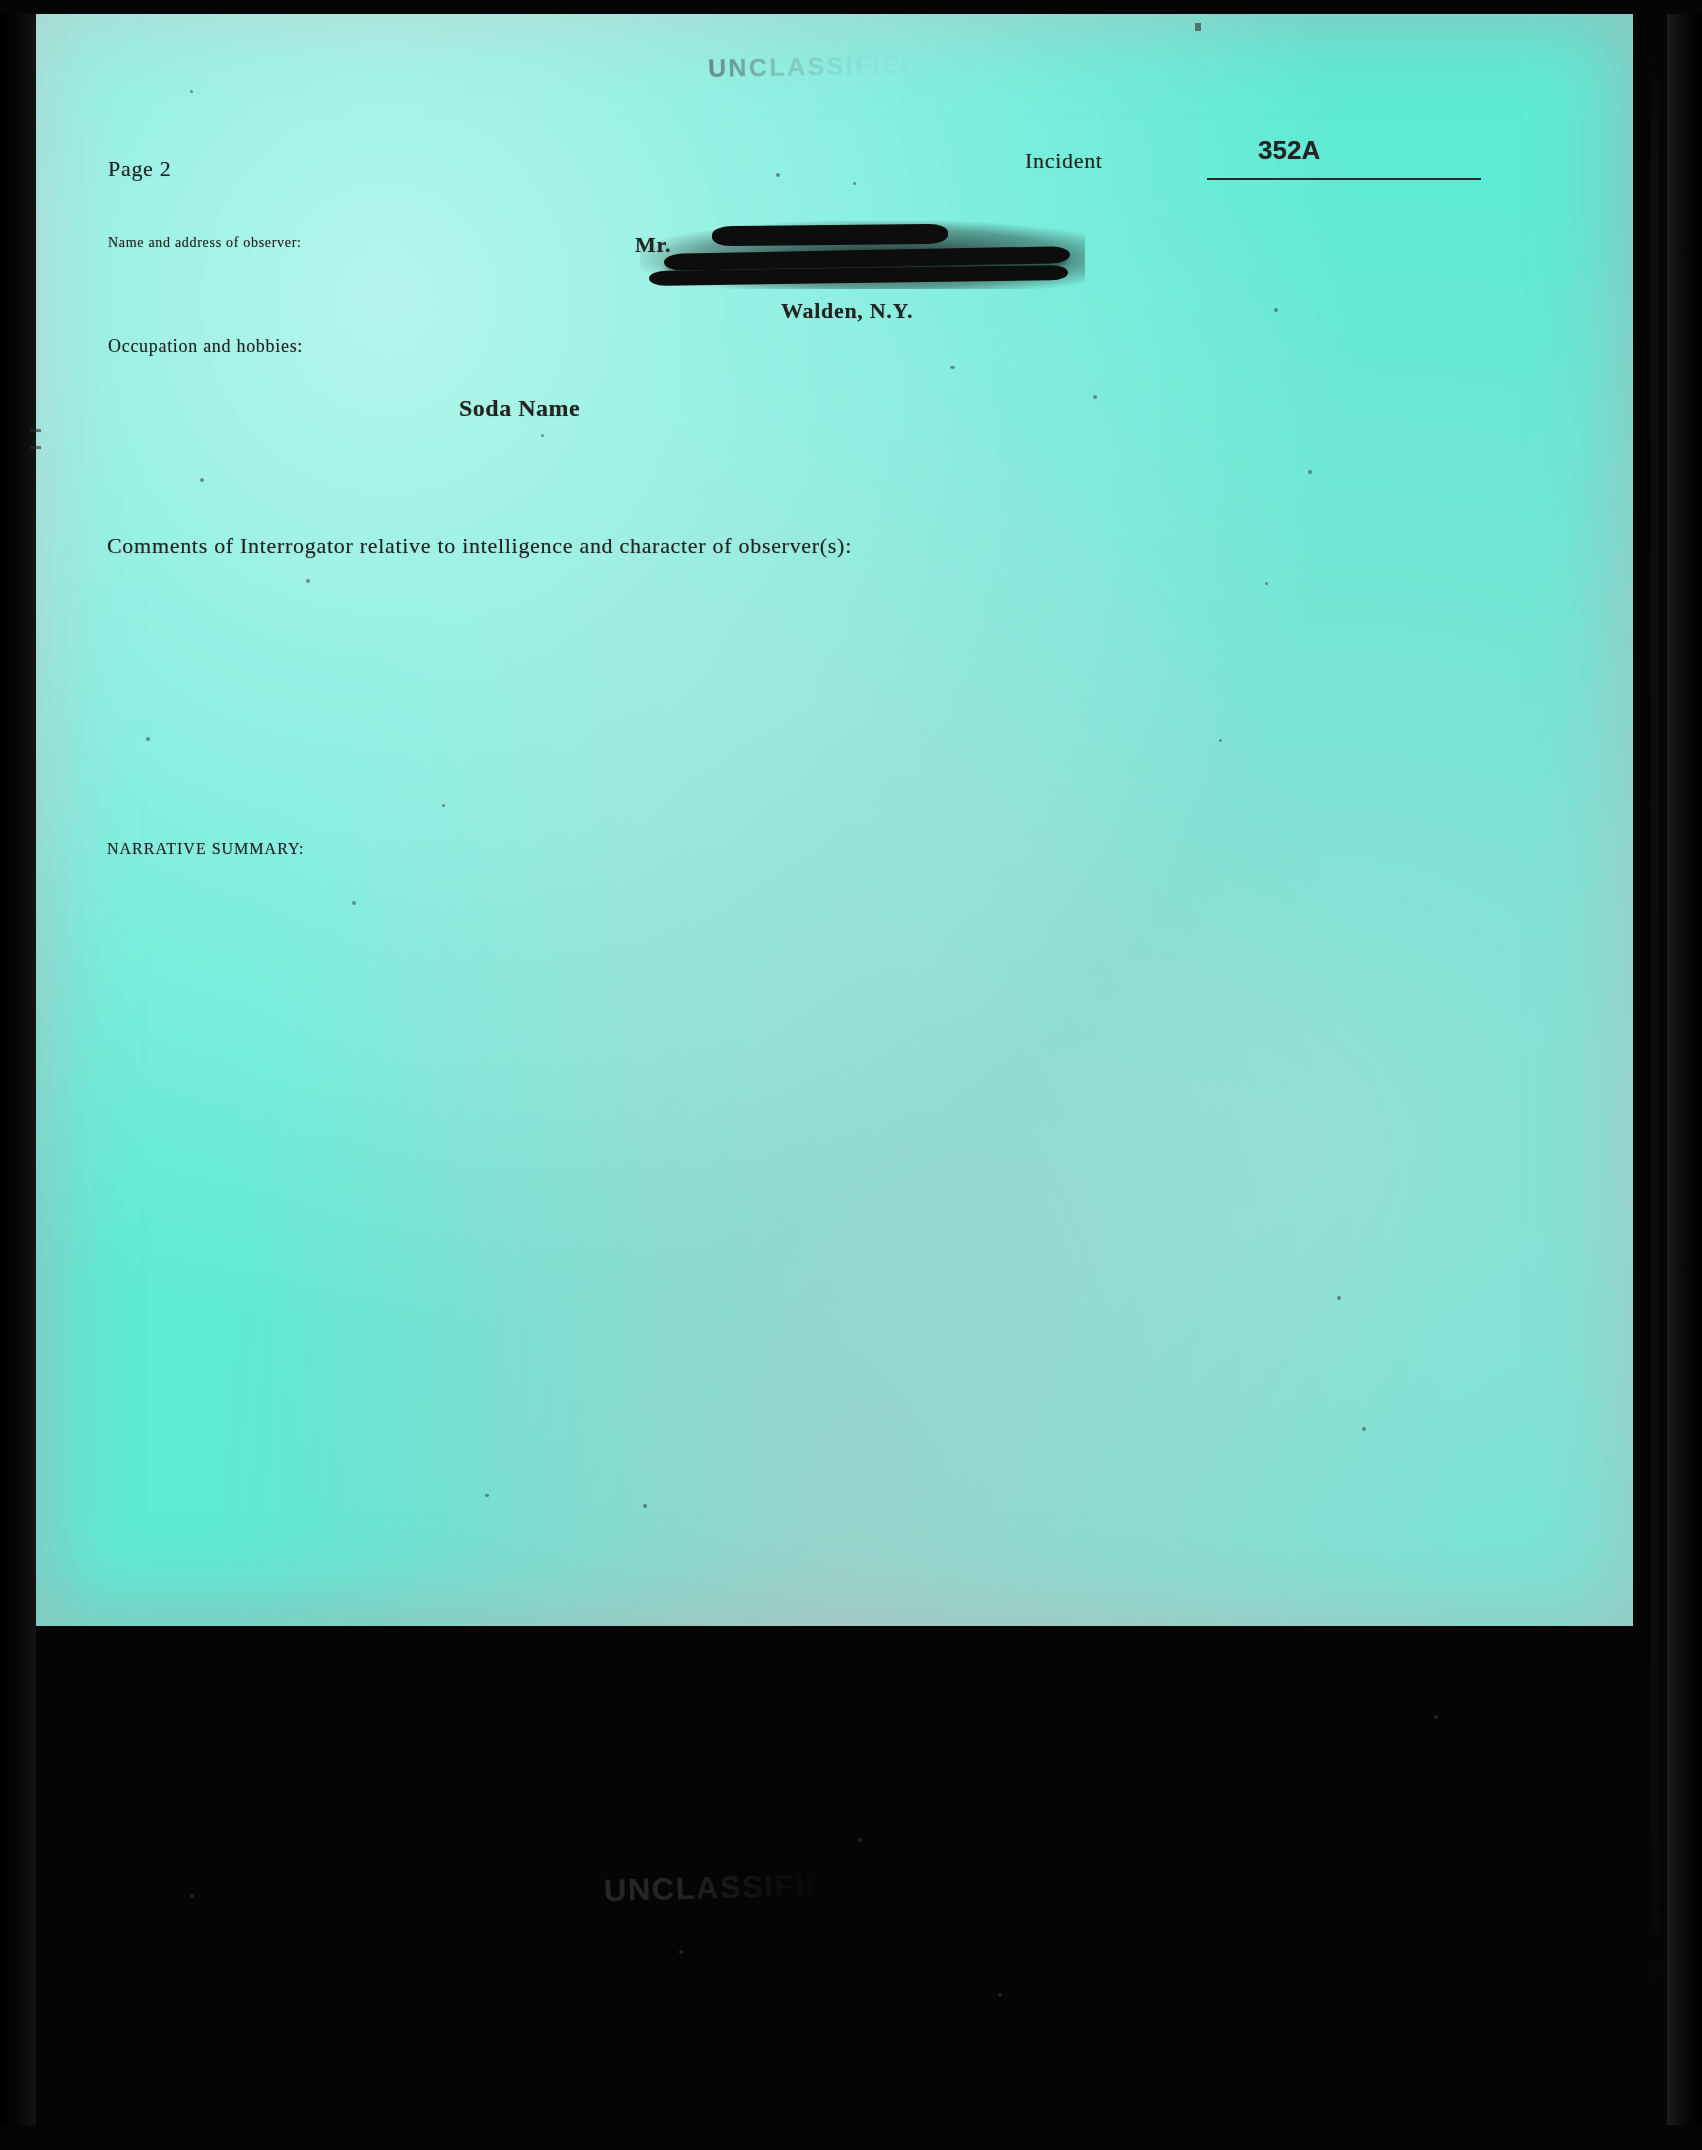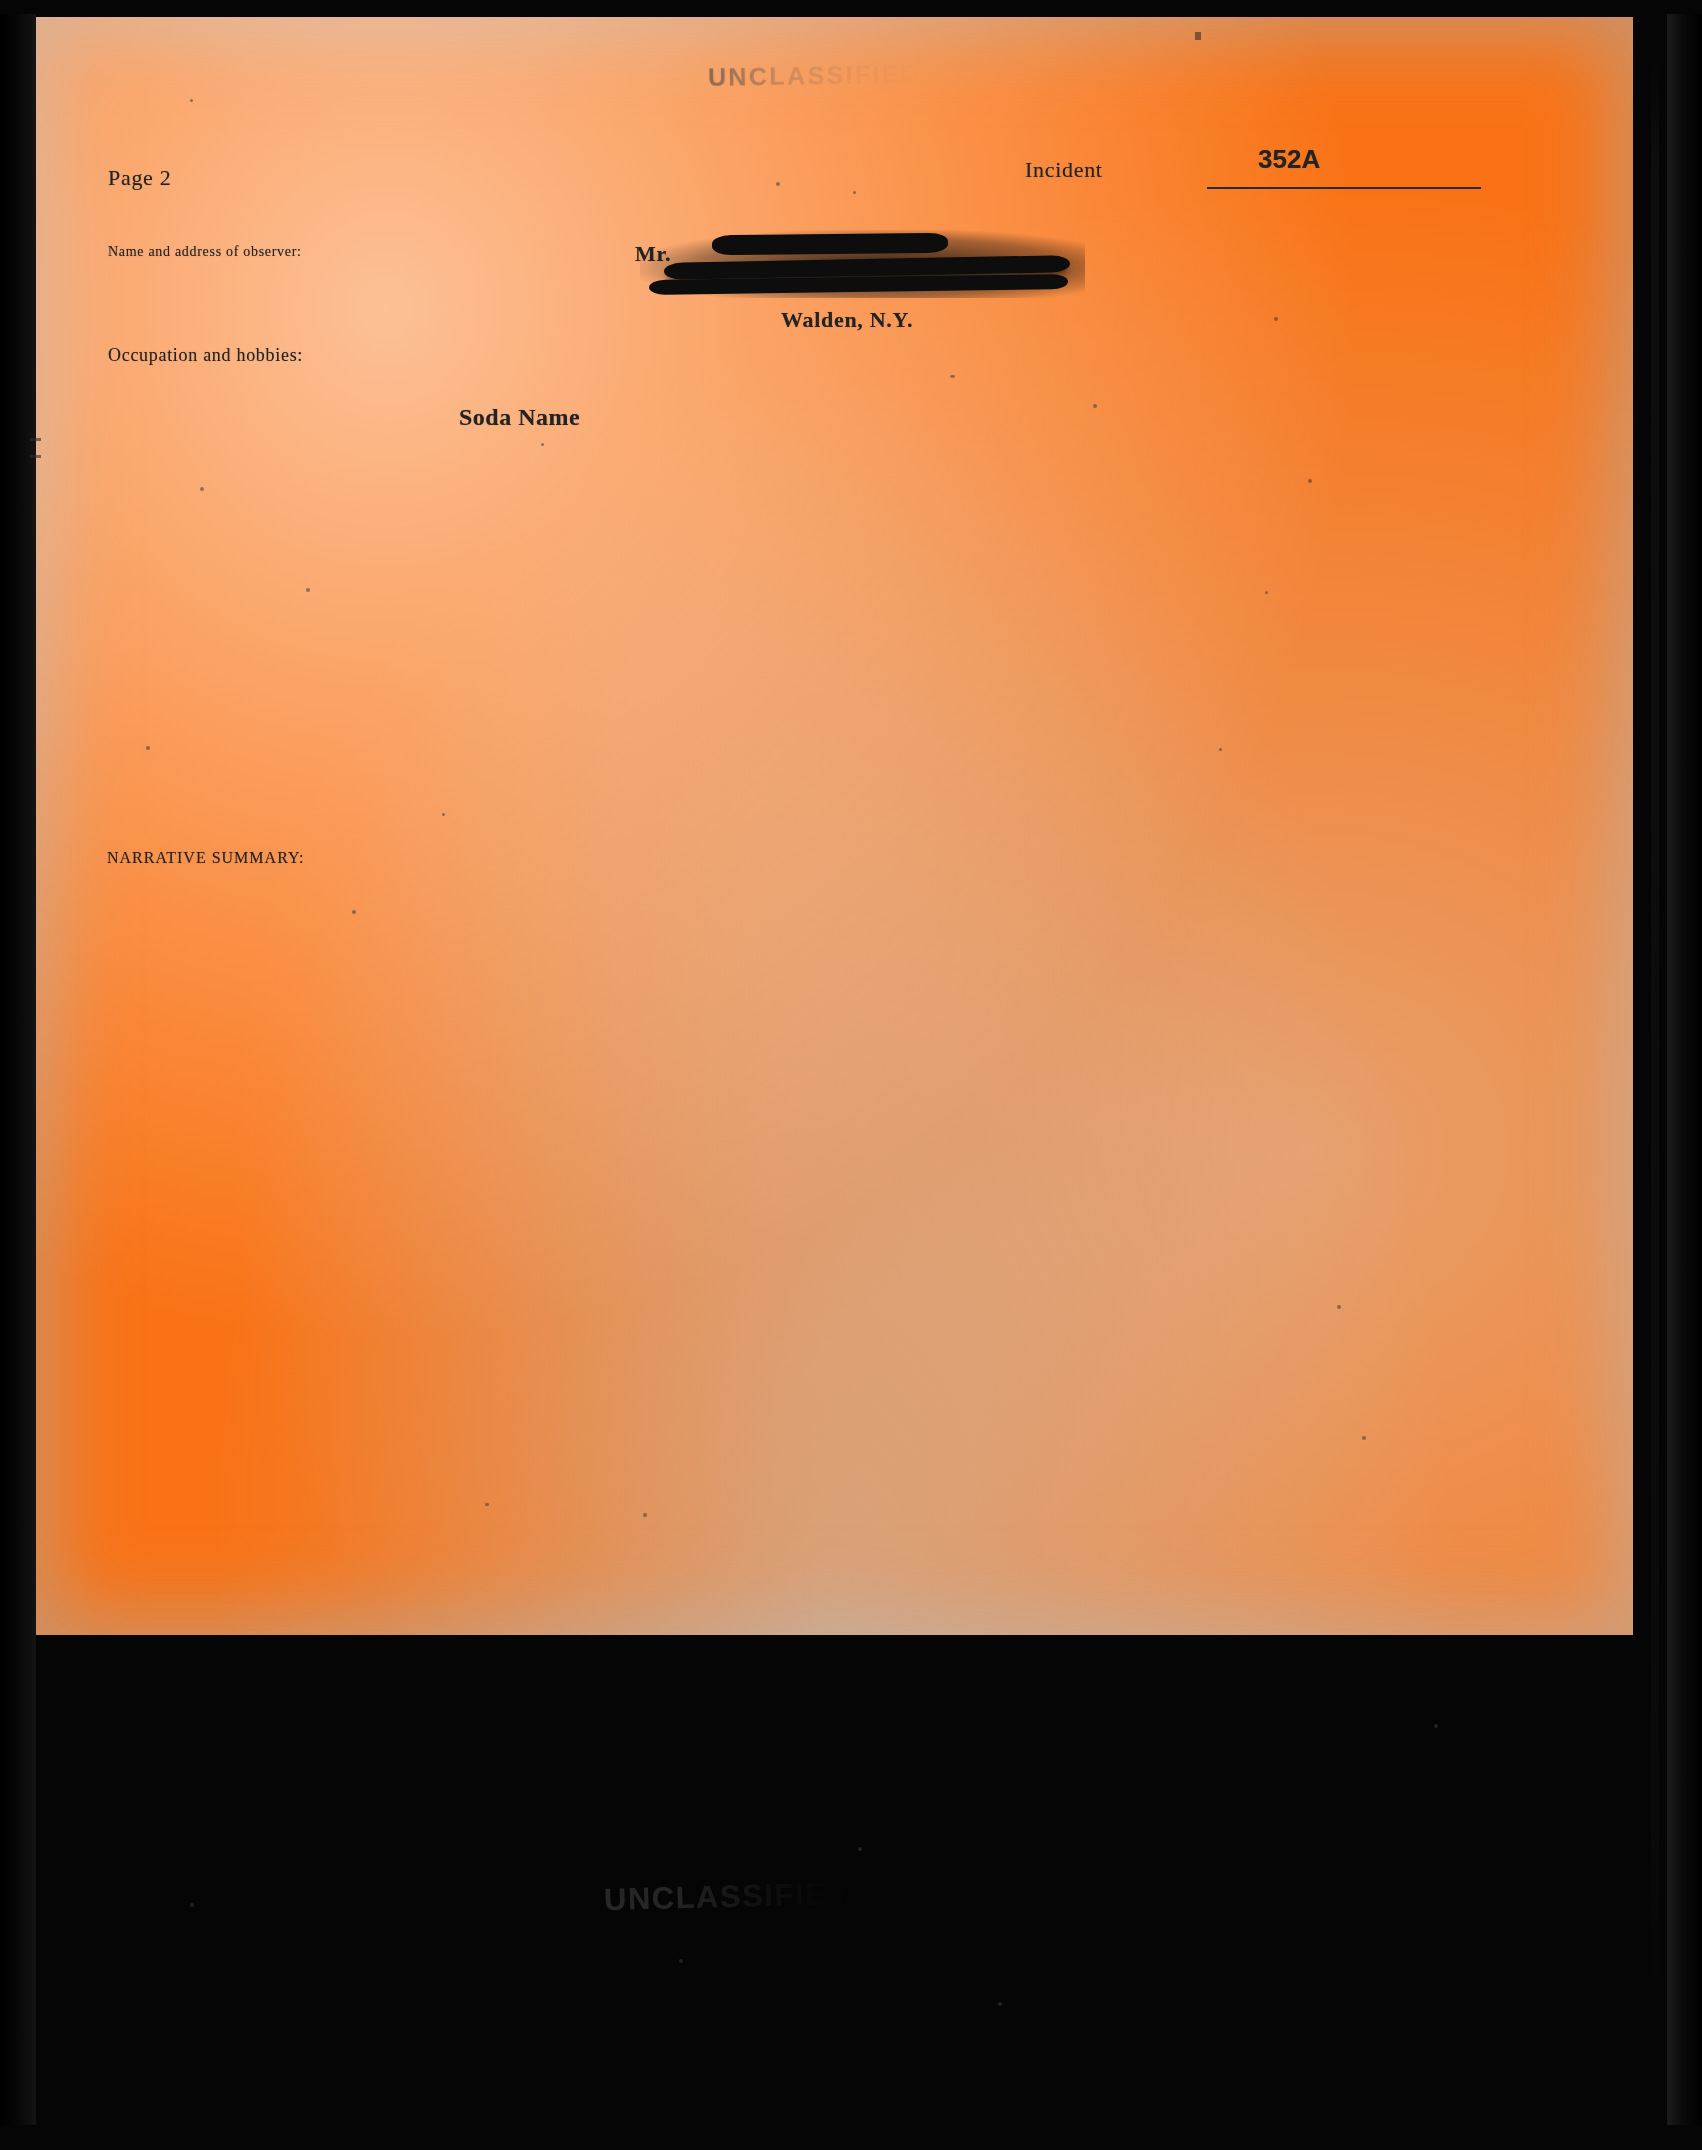--- a/index.html
+++ b/index.html
@@ -19,24 +19,24 @@
   .scan-backdrop {
     position: absolute;
     inset: 0;
     background: #050505;
   }
 
   
   .page {
     position: absolute;
     left: 35px;
-    top: 17px;
+    top: 8px;
     width: 1598px;
     height: 1618px;
-    background: #f97316;
+    background: #5eead4;
     box-shadow: inset 0 0 77px 19.4px rgba(170,172,172,0.55);
   }
 
   
   .page::after {
     content: "";
     position: absolute;
     inset: 0;
     background:
       radial-gradient(ellipse at 22% 18%, rgba(255,255,255,0.55), rgba(255,255,255,0) 55%),
@@ -214,20 +214,21 @@
     <div class="redact smudge"></div>
     <div class="redact r1"></div>
     <div class="redact r2"></div>
     <div class="redact r3"></div>
 
     <div class="ln city-line">Walden, N.Y.</div>
 
     <div class="ln occupation-label">Occupation and hobbies:</div>
     <div class="ln occupation-value">Soda Name</div>
 
+    <div class="ln comments-label">Comments of Interrogator relative to intelligence and character of observer(s):</div>
 
     <div class="ln narrative-label">NARRATIVE SUMMARY:</div>
 
     <div class="ln stamp-bottom">UNCLASSIFIED</div>
 
     <div class="speck" style="left:155px; top:82px; width:3.4px; height:3.4px;"></div>
     <div class="speck" style="left:741px; top:165px; width:3.9px; height:3.9px;"></div>
     <div class="speck" style="left:818px; top:174px; width:3.4px; height:3.4px;"></div>
     <div class="speck" style="left:1239px; top:300px; width:3.9px; height:3.9px;"></div>
     <div class="speck" style="left:1058px; top:387px; width:4.4px; height:4.4px;"></div>

